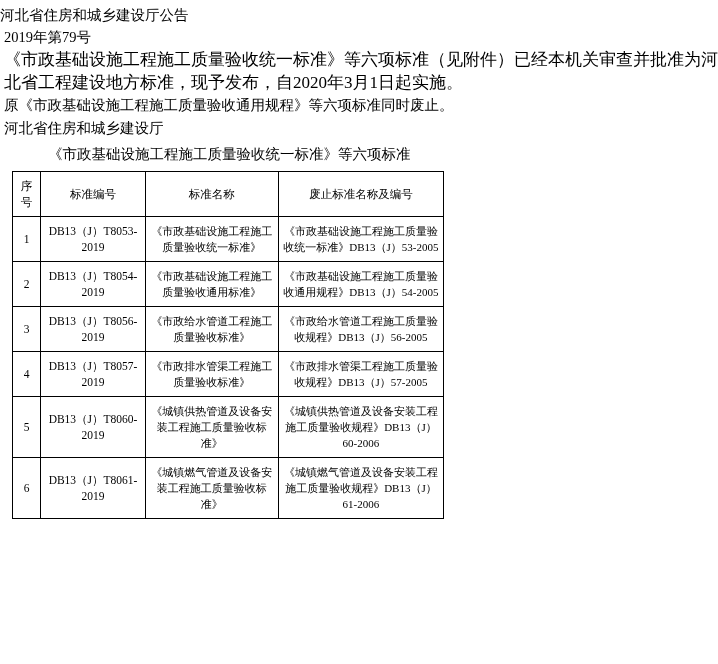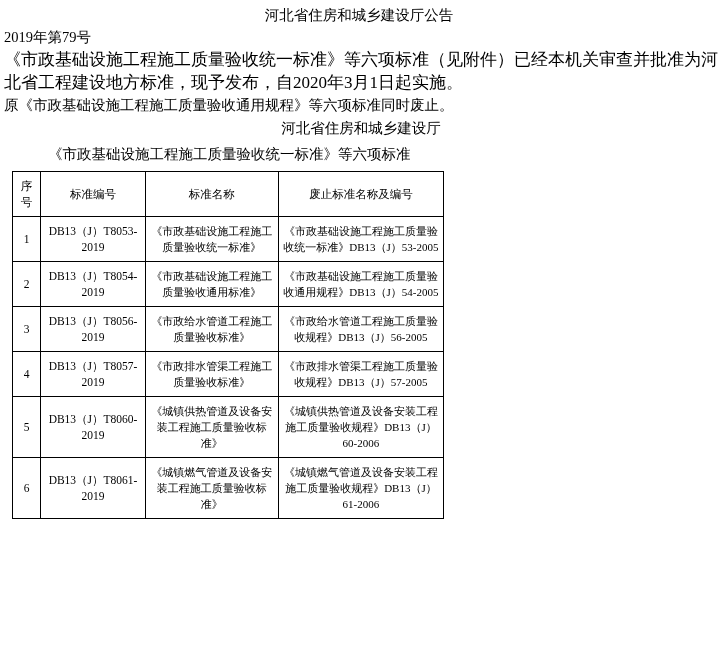--- a/index.html
+++ b/index.html
@@ -15,21 +15,21 @@
     overflow: hidden;
   }
   .page {
     position: relative;
     width: 718px;
     height: 664px;
     padding: 0;
     box-sizing: border-box;
   }
   .doc-title {
-    text-align: center;
+    text-align: left;
     font-size: 14.5px;
     line-height: 22px;
     margin: 4px 0 0 0;
     padding-left: 0;
   }
   .doc-number {
     font-size: 14.5px;
     line-height: 22px;
     margin: 0 0 0 4px;
   }
@@ -42,21 +42,20 @@
   .para-indent {
     font-size: 17px;
     line-height: 23px;
     margin: 0 0 0 4px;
     text-align: justify;
   }
   .sign {
     font-size: 14.5px;
     line-height: 22px;
     margin: 0 0 0 4px;
-    text-align: center;
   }
   .attach-label {
     font-size: 14.5px;
     line-height: 22px;
     margin: 2px 0 0 4px;
   }
   .attach-title {
     font-size: 14.5px;
     line-height: 22px;
     margin: 4px 0 6px 0;

